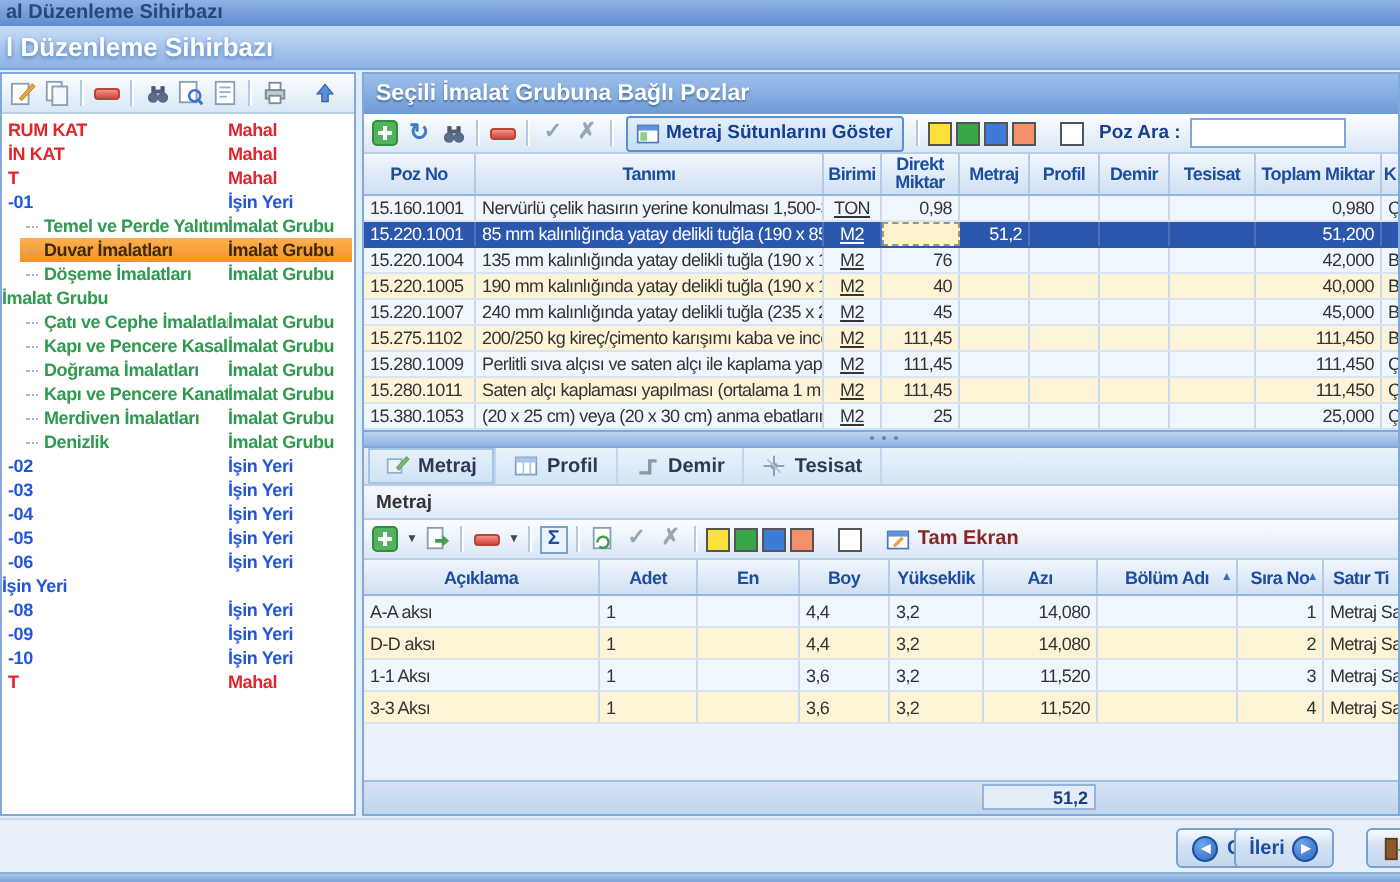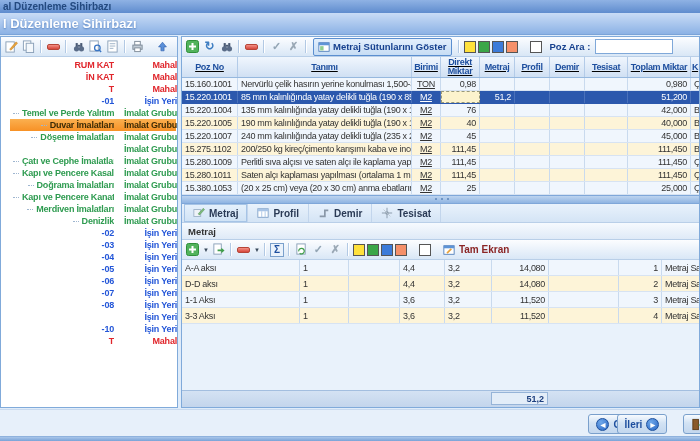--- a/index.html
+++ b/index.html
@@ -38,42 +38,42 @@
   .toggle-btn{display:flex;align-items:center;gap:3px;height:16px;padding:0 4px;margin:0 2px;
     border:1px solid #5b8fd0;border-radius:2px;background:linear-gradient(#e3effc,#c7ddf4);
     font-size:9.5px;font-weight:bold;color:#16408e;white-space:nowrap;}
   .pozara{font-size:9.5px;font-weight:bold;color:#16408e;margin-left:6px;white-space:nowrap;}
   input.search{width:78px;height:15px;box-sizing:border-box;border:1px solid #7fa8d9;font-size:10px;
     font-family:"Liberation Sans",sans-serif;padding:0 2px;margin-left:3px;}
   .tamekran{display:flex;align-items:center;gap:4px;font-size:10px;font-weight:bold;color:#8b2525;
     margin-left:10px;white-space:nowrap;}
 
   
-  .lp-tree{flex:1;overflow:hidden;background:#fff;padding-top:2px;text-align:right;}
+  .lp-tree{flex:1;overflow:hidden;background:#fff;padding-top:2px;}
   .tree-row{display:flex;height:12px;line-height:12px;font-size:9px;font-weight:bold;
     letter-spacing:-0.2px;white-space:nowrap;cursor:default;}
   .tr-lbl{width:113px;flex:none;padding-left:3px;box-sizing:border-box;overflow:hidden;}
   .tr-typ{flex:1;overflow:hidden;}
   .tree-row[data-variant~="mahal"]{color:#e0262c;}
   .tree-row[data-variant~="isyeri"]{color:#2356d8;}
   .tree-row[data-variant~="imalat"]{color:#2e9b50;}
   .tree-row[data-variant~="imalat"] .tr-lbl{padding-left:12px;}
   .tree-row[data-variant~="imalat"] .tr-lbl::before{content:"";display:inline-block;width:6px;height:3px;
     border-bottom:1px dotted #9fb6d0;margin-right:3px;vertical-align:2px;}
   .tree-row[data-variant~="selected"]{color:#3c2b05;
     background-image:linear-gradient(#fbb050,#f79126);background-repeat:no-repeat;
     background-position:9px 0;background-size:calc(100% - 10px) 100%;}
 
   
   .caption{height:20px;flex:none;background:linear-gradient(#9dbfe9,#6e9cd6);color:#fff;
     font-size:11.5px;font-weight:bold;line-height:20px;padding-left:6px;text-shadow:0 1px 1px #49709f;}
 
   
   .thead{display:flex;height:20px;flex:none;background:linear-gradient(#f0f6fd,#d0e0f3);
-    border-bottom:1px solid #96b8de;text-decoration:underline;}
+    border-bottom:1px solid #96b8de;}
   .hc{box-sizing:border-box;border-right:1px solid #b3cbe8;display:flex;align-items:center;
     justify-content:center;font-weight:bold;color:#1d4e9e;font-size:9px;letter-spacing:-0.3px;
     text-align:center;position:relative;overflow:hidden;}
   .wrap{white-space:normal;line-height:9px;}
   .sort{position:absolute;right:2px;top:6px;font-size:6px;color:#3c6fb4;}
   .rows{flex:none;overflow:hidden;}
   .rows-poz{height:117px;background:#eef5fc;}
   .poz-row,.met-row{display:flex;box-sizing:border-box;border-bottom:1px solid #d7e3f2;
     font-size:9px;letter-spacing:-0.3px;color:#333;}
   .poz-row{height:13px;}
@@ -294,47 +294,48 @@
     <span class="tr-lbl">-05</span>
     <span class="tr-typ">İşin Yeri</span>
   </div>
 
   <div class="tree-row" data-variant="isyeri">
     <span class="tr-lbl">-06</span>
     <span class="tr-typ">İşin Yeri</span>
   </div>
 
   <div class="tree-row" data-variant="isyeri">
-    <span class="tr-lbl">-07</span>
     <span class="tr-typ">İşin Yeri</span>
   </div>
 
   <div class="tree-row" data-variant="isyeri">
     <span class="tr-lbl">-08</span>
     <span class="tr-typ">İşin Yeri</span>
   </div>
 
   <div class="tree-row" data-variant="isyeri">
+    <span class="tr-lbl">-09</span>
     <span class="tr-typ">İşin Yeri</span>
   </div>
 
   <div class="tree-row" data-variant="isyeri">
     <span class="tr-lbl">-10</span>
     <span class="tr-typ">İşin Yeri</span>
   </div>
 
   <div class="tree-row" data-variant="mahal">
     <span class="tr-lbl">T</span>
     <span class="tr-typ">Mahal</span>
   </div>
 </div>
   </div>
 
   <div id="rightpanel">
 
+    <div class="caption">Seçili İmalat Grubuna Bağlı Pozlar</div>
 
     <div class="tbar">
       <span class="tico">
         <svg width="13" height="13" viewBox="0 0 13 13">
             <rect x="0.5" y="0.5" width="12" height="12" rx="2" fill="#52b35c" stroke="#2f8f3a"></rect>
             <rect x="5.5" y="3" width="2" height="7" fill="#fff"></rect>
             <rect x="3" y="5.5" width="7" height="2" fill="#fff"></rect>
           </svg>
       </span>
       <span class="tico glyph refr">↻</span>
@@ -587,20 +588,37 @@
       <span class="tamekran">
         <svg width="12" height="12" viewBox="0 0 14 14">
             <rect x="1" y="2" width="12" height="10" fill="#fff" stroke="#4a7ab8"></rect>
             <rect x="1" y="2" width="12" height="3" fill="#5e94d6"></rect>
             <path d="M4 10 l5 -5 1.4 1.4 -5 5 z" fill="#e8a33d"></path>
           </svg>
         <span>Tam Ekran</span>
       </span>
     </div>
 
+    <div class="thead mhead">
+      <span class="hc m-acik">Açıklama</span>
+      <span class="hc m-adet">Adet</span>
+      <span class="hc m-en">En</span>
+      <span class="hc m-boy">Boy</span>
+      <span class="hc m-yuk">Yükseklik</span>
+      <span class="hc m-azi">Azı</span>
+      <span class="hc m-bolum">
+        <span>Bölüm Adı</span>
+        <span class="sort">▲</span>
+      </span>
+      <span class="hc m-sira">
+        <span>Sıra No</span>
+        <span class="sort">▲</span>
+      </span>
+      <span class="hc m-satir">Satır Ti</span>
+    </div>
 
     <div class="rows rows-met">
   <div class="met-row">
     <span class="pc m-acik">A-A aksı</span>
     <span class="pc m-adet">1</span>
     <span class="pc m-en"></span>
     <span class="pc m-boy">4,4</span>
     <span class="pc m-yuk">3,2</span>
     <span class="pc m-azi num">14,080</span>
     <span class="pc m-bolum"></span>

